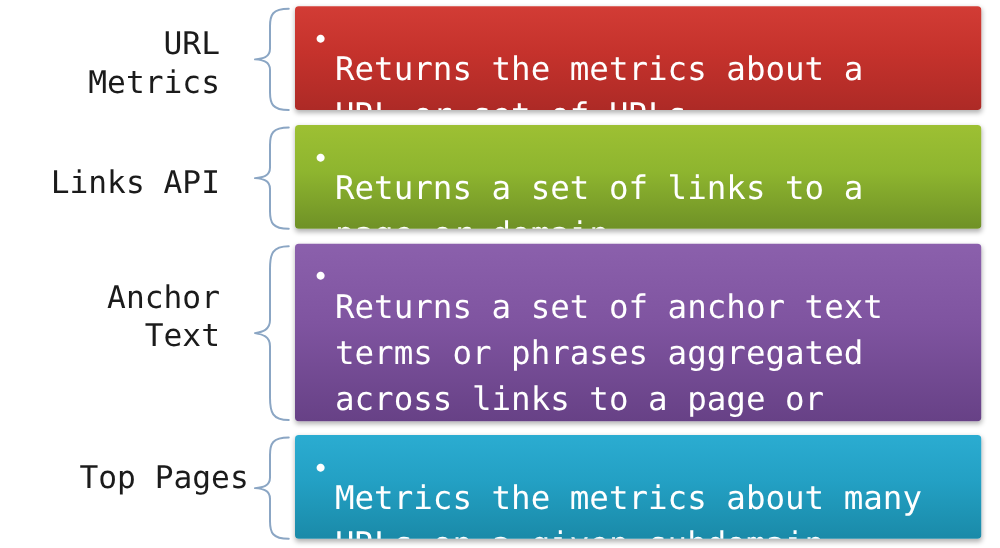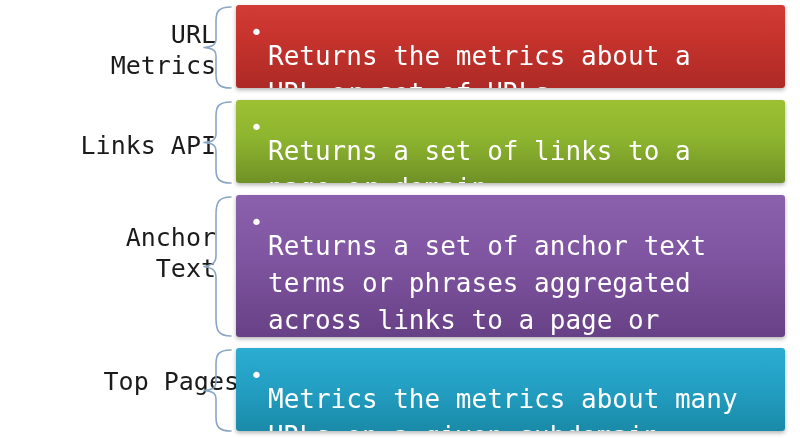--- a/index.html
+++ b/index.html
@@ -32,21 +32,20 @@
     position: absolute;
     left: 0;
     width: 176px;
     text-align: right;
     color: #1b1b1b;
     font-family: "DejaVu Sans Mono", "Liberation Mono", monospace;
     font-size: 25px;
     line-height: 31px;
     letter-spacing: 0px;
     white-space: pre-line;
-    margin-left: 40px;
   }
 
   .brace {
     position: absolute;
     left: 188px;
     top: 0;
     width: 44px;
   }
   .brace svg { display: block; width: 44px; height: 100%; }
 

